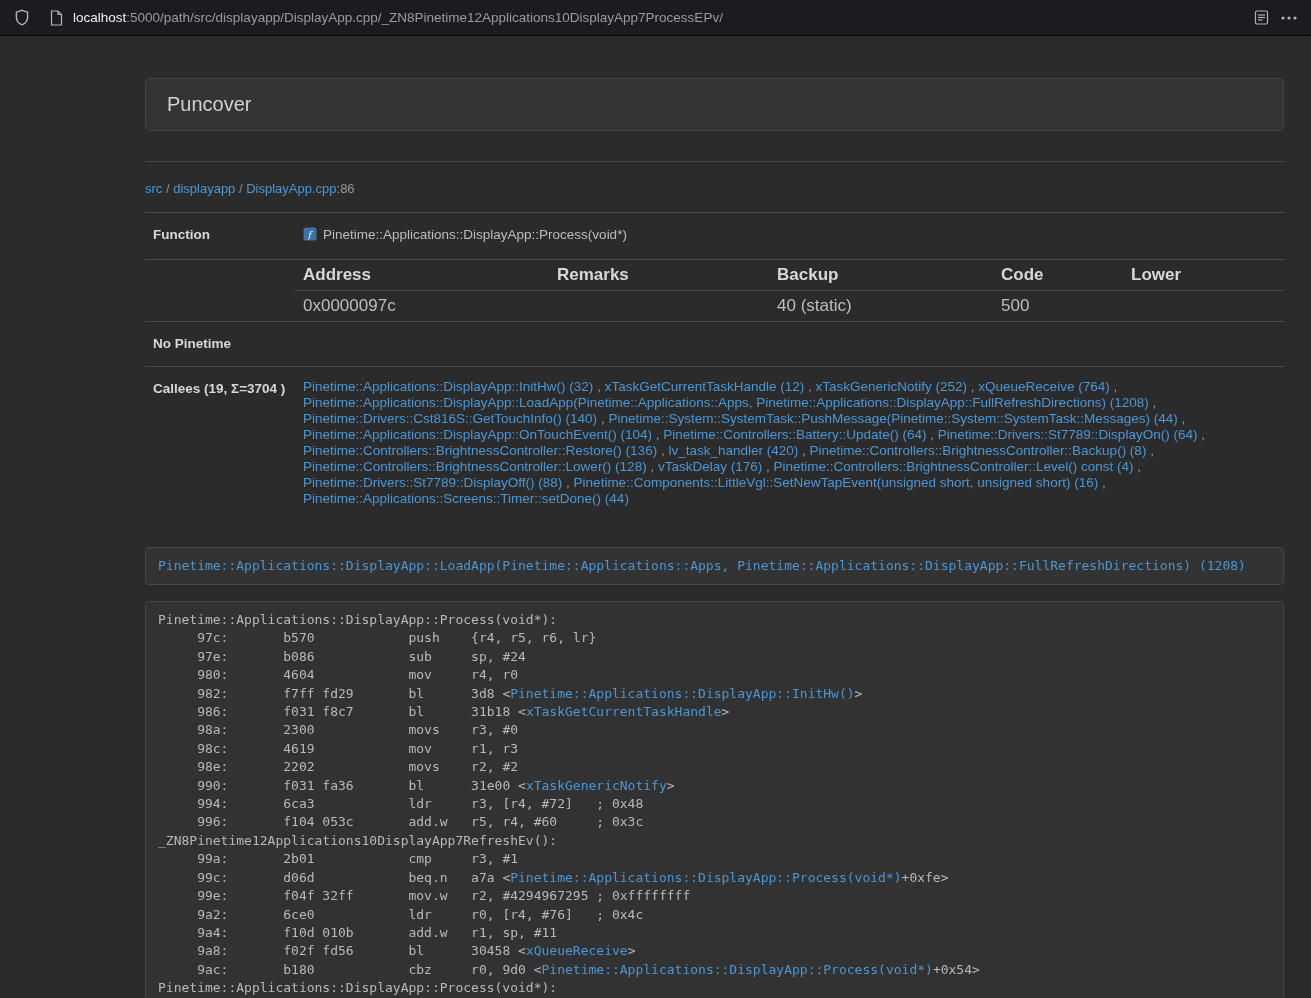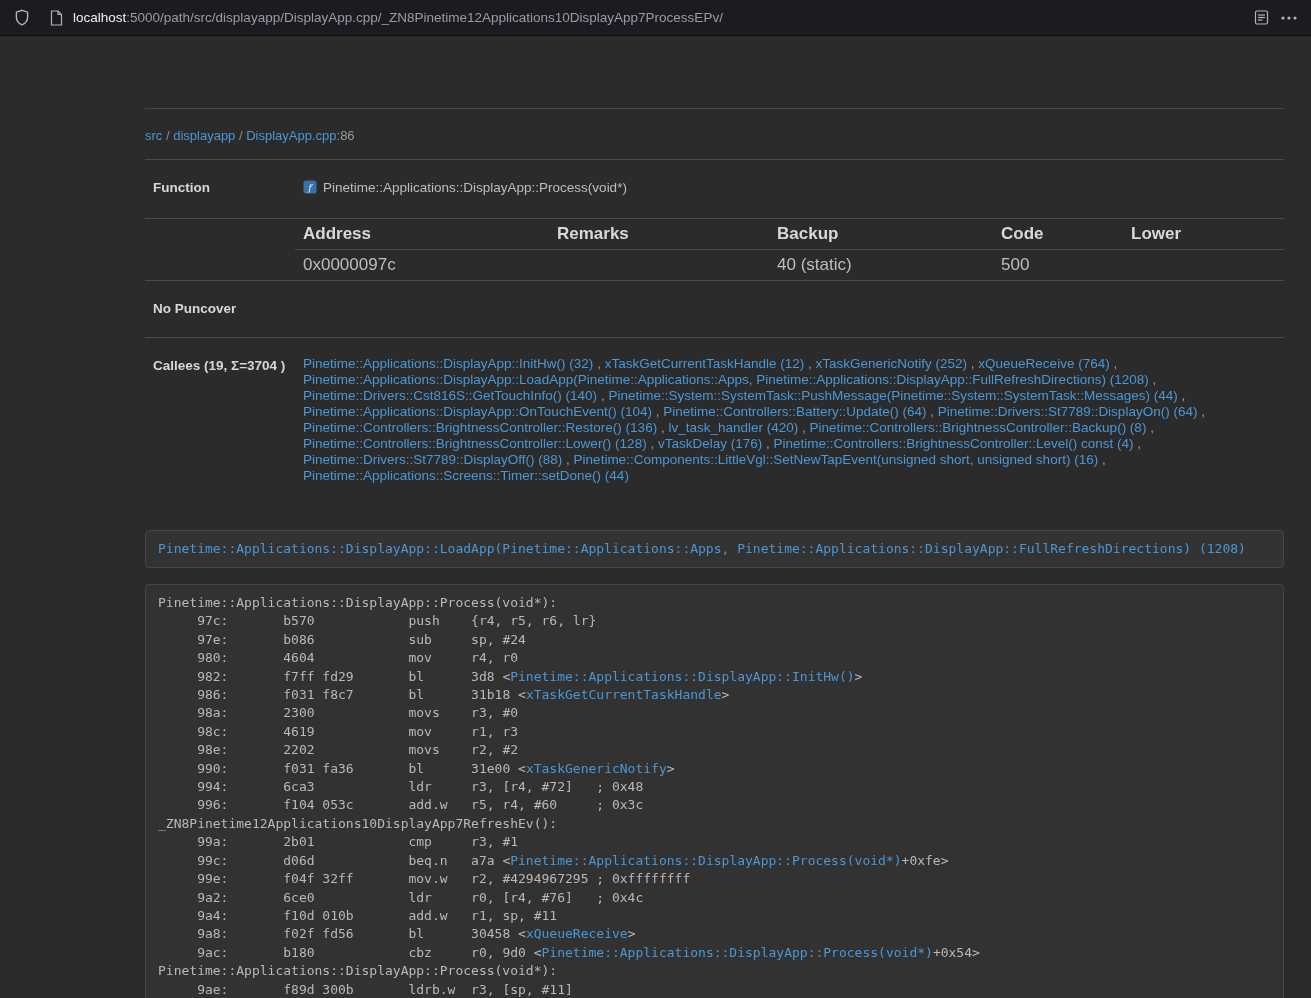--- a/index.html
+++ b/index.html
@@ -29,21 +29,21 @@
   .jumbotron h1 { font-size:20px; font-weight:500; color:#d2d2d2; line-height:23px; }
   hr.divider { border:none; border-top:1px solid #474747; margin:30px 0 17px; }
   a { color:var(--link,#4a97d6); text-decoration:none; }
   .breadcrumb { font-size:13px; line-height:20px; margin-bottom:13px; color:#9a9a9a; }
   .breadcrumb .sep { color:#8a8a8a; }
   .breadcrumb .bc-suffix { color:#9a9a9a; }
   
   table.tbl { width:100%; border-collapse:collapse; font-size:13.5px; }
   table.tbl > tbody > tr > th,
   table.tbl > tbody > tr > td {
-    border-top:1px solid #4a4a4a; padding:18px 8px; text-align:left;
+    border-top:1px solid #4a4a4a; padding:12px 8px; text-align:left;
     vertical-align:top; line-height:20px; font-weight:normal;
   }
   table.tbl > tbody > tr > th.lbl { width:150px; font-weight:bold; color:#d8d8d8; white-space:nowrap; }
   td.no-pad { padding:0 !important; }
   table.stats { width:100%; border-collapse:collapse; font-size:17px; }
   table.stats th, table.stats td { text-align:left; padding:5px 8px; line-height:20px; }
   table.stats th { font-weight:bold; color:#d8d8d8; border-bottom:1px solid #4a4a4a; }
   table.stats th:nth-child(1), table.stats td:nth-child(1) { width:254px; }
   table.stats th:nth-child(2), table.stats td:nth-child(2) { width:220px; }
   table.stats th:nth-child(3), table.stats td:nth-child(3) { width:224px; }
@@ -95,20 +95,23 @@
         <circle cx="2" cy="2" r="1.6" fill="#b3b3ba"></circle>
         <circle cx="8" cy="2" r="1.6" fill="#b3b3ba"></circle>
         <circle cx="14" cy="2" r="1.6" fill="#b3b3ba"></circle>
       </svg>
   </span>
 </div>
 
 <div class="page">
   <div class="container">
 
+    <div class="jumbotron">
+      <h1>Puncover</h1>
+    </div>
 
     <hr class="divider">
 
     <div class="breadcrumb"><a class="bc-link" href="#">src</a><span class="sep"> / </span><a class="bc-link" href="#">displayapp</a><span class="sep"> / </span><a class="bc-link" href="#">DisplayApp.cpp</a><span class="bc-suffix">:86</span></div>
 
     <table class="tbl">
       <tbody>
         <tr>
           <th class="lbl">Function</th>
           <td>
@@ -139,21 +142,21 @@
                     <td></td>
                     <td>40 (static)</td>
                     <td>500</td>
                     <td></td>
                   </tr>
                 </tbody>
             </table>
           </td>
         </tr>
         <tr>
-          <th class="lbl">No Puncover</th>
+          <th class="lbl">No Pinetime</th>
           <td></td>
         </tr>
         <tr>
           <th class="lbl">Callees (19, Σ=3704 )</th>
           <td id="callees"><a class="callee-link" href="#">Pinetime::Applications::DisplayApp::InitHw() (32)</a><span class="sep"> , </span><a class="callee-link" href="#">xTaskGetCurrentTaskHandle (12)</a><span class="sep"> , </span><a class="callee-link" href="#">xTaskGenericNotify (252)</a><span class="sep"> , </span><a class="callee-link" href="#">xQueueReceive (764)</a><span class="sep"> , </span><a class="callee-link" href="#">Pinetime::Applications::DisplayApp::LoadApp(Pinetime::Applications::Apps, Pinetime::Applications::DisplayApp::FullRefreshDirections) (1208)</a><span class="sep"> , </span><a class="callee-link" href="#">Pinetime::Drivers::Cst816S::GetTouchInfo() (140)</a><span class="sep"> , </span><a class="callee-link" href="#">Pinetime::System::SystemTask::PushMessage(Pinetime::System::SystemTask::Messages) (44)</a><span class="sep"> , </span><a class="callee-link" href="#">Pinetime::Applications::DisplayApp::OnTouchEvent() (104)</a><span class="sep"> , </span><a class="callee-link" href="#">Pinetime::Controllers::Battery::Update() (64)</a><span class="sep"> , </span><a class="callee-link" href="#">Pinetime::Drivers::St7789::DisplayOn() (64)</a><span class="sep"> , </span><a class="callee-link" href="#">Pinetime::Controllers::BrightnessController::Restore() (136)</a><span class="sep"> , </span><a class="callee-link" href="#">lv_task_handler (420)</a><span class="sep"> , </span><a class="callee-link" href="#">Pinetime::Controllers::BrightnessController::Backup() (8)</a><span class="sep"> , </span><a class="callee-link" href="#">Pinetime::Controllers::BrightnessController::Lower() (128)</a><span class="sep"> , </span><a class="callee-link" href="#">vTaskDelay (176)</a><span class="sep"> , </span><a class="callee-link" href="#">Pinetime::Controllers::BrightnessController::Level() const (4)</a><span class="sep"> , </span><a class="callee-link" href="#">Pinetime::Drivers::St7789::DisplayOff() (88)</a><span class="sep"> , </span><a class="callee-link" href="#">Pinetime::Components::LittleVgl::SetNewTapEvent(unsigned short, unsigned short) (16)</a><span class="sep"> , </span><a class="callee-link" href="#">Pinetime::Applications::Screens::Timer::setDone() (44)</a></td>
         </tr>
       </tbody>
     </table>
 
     <div class="well">

